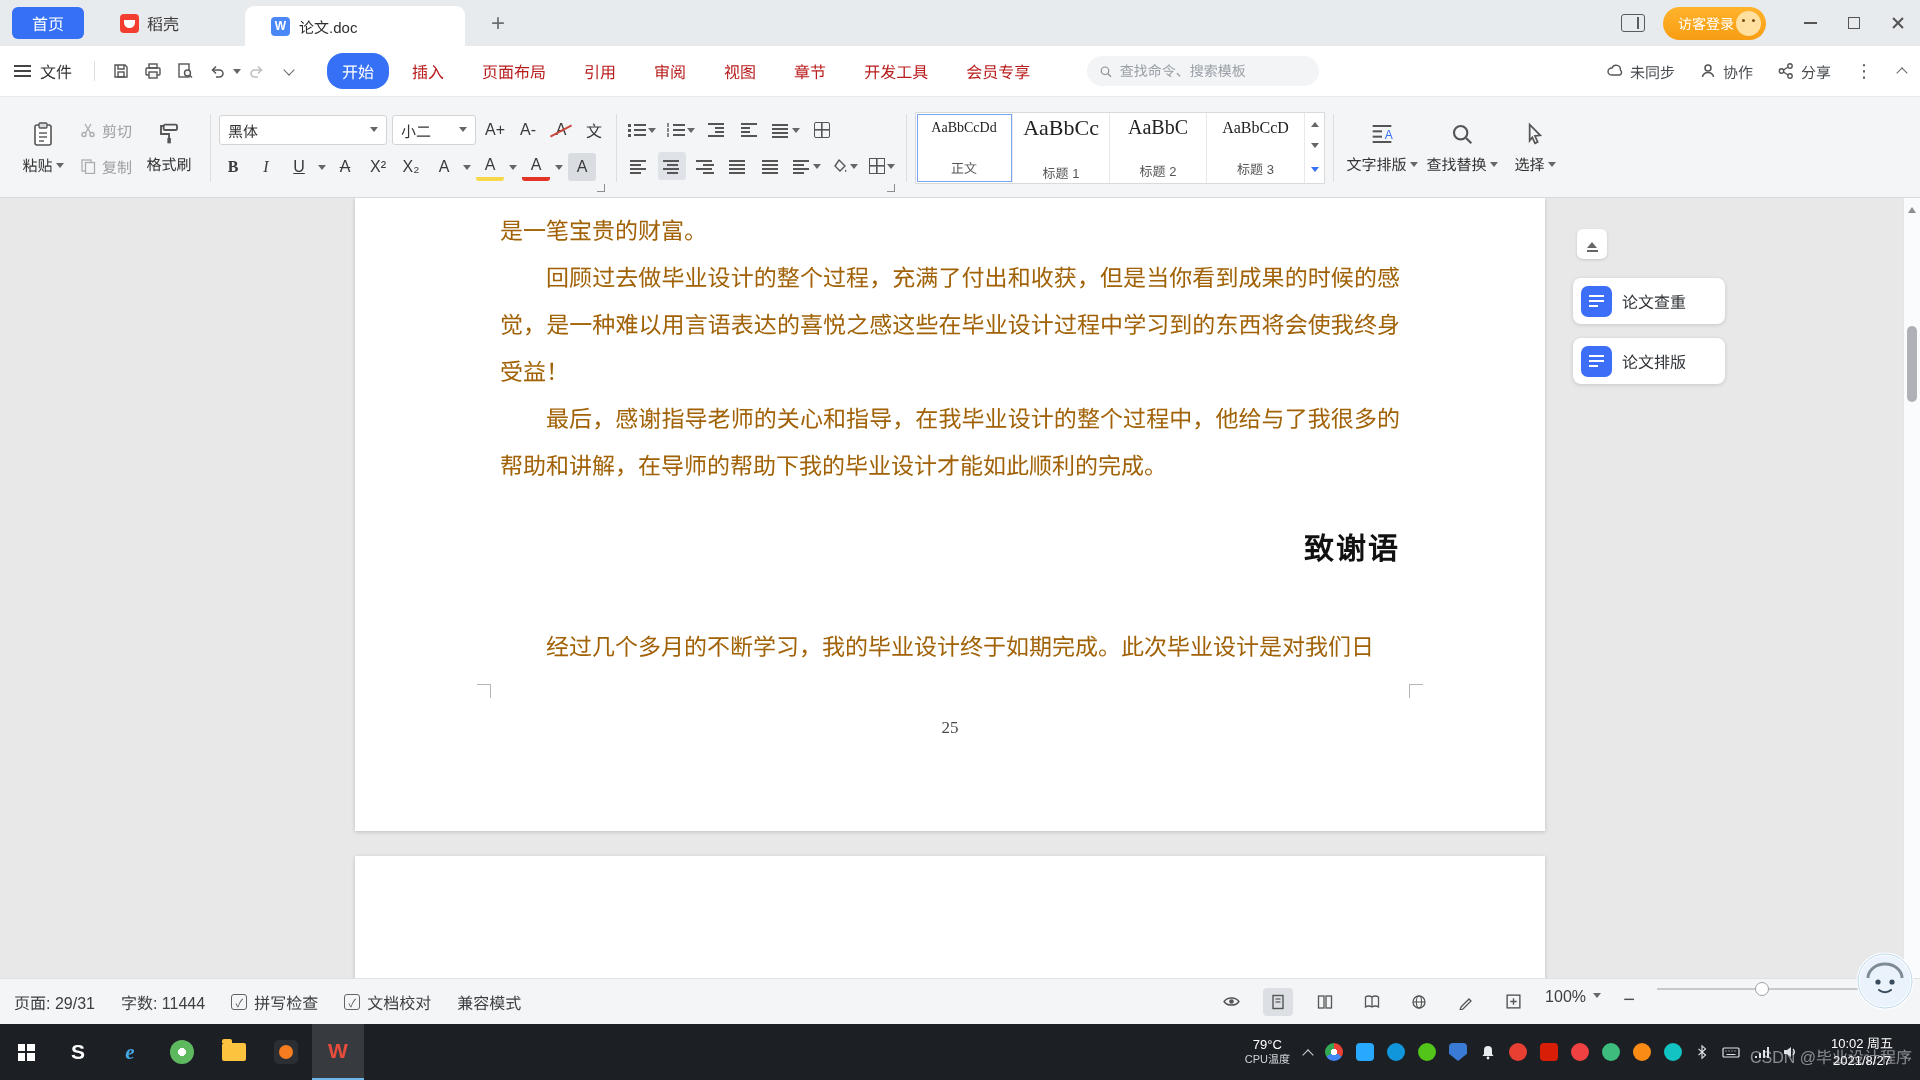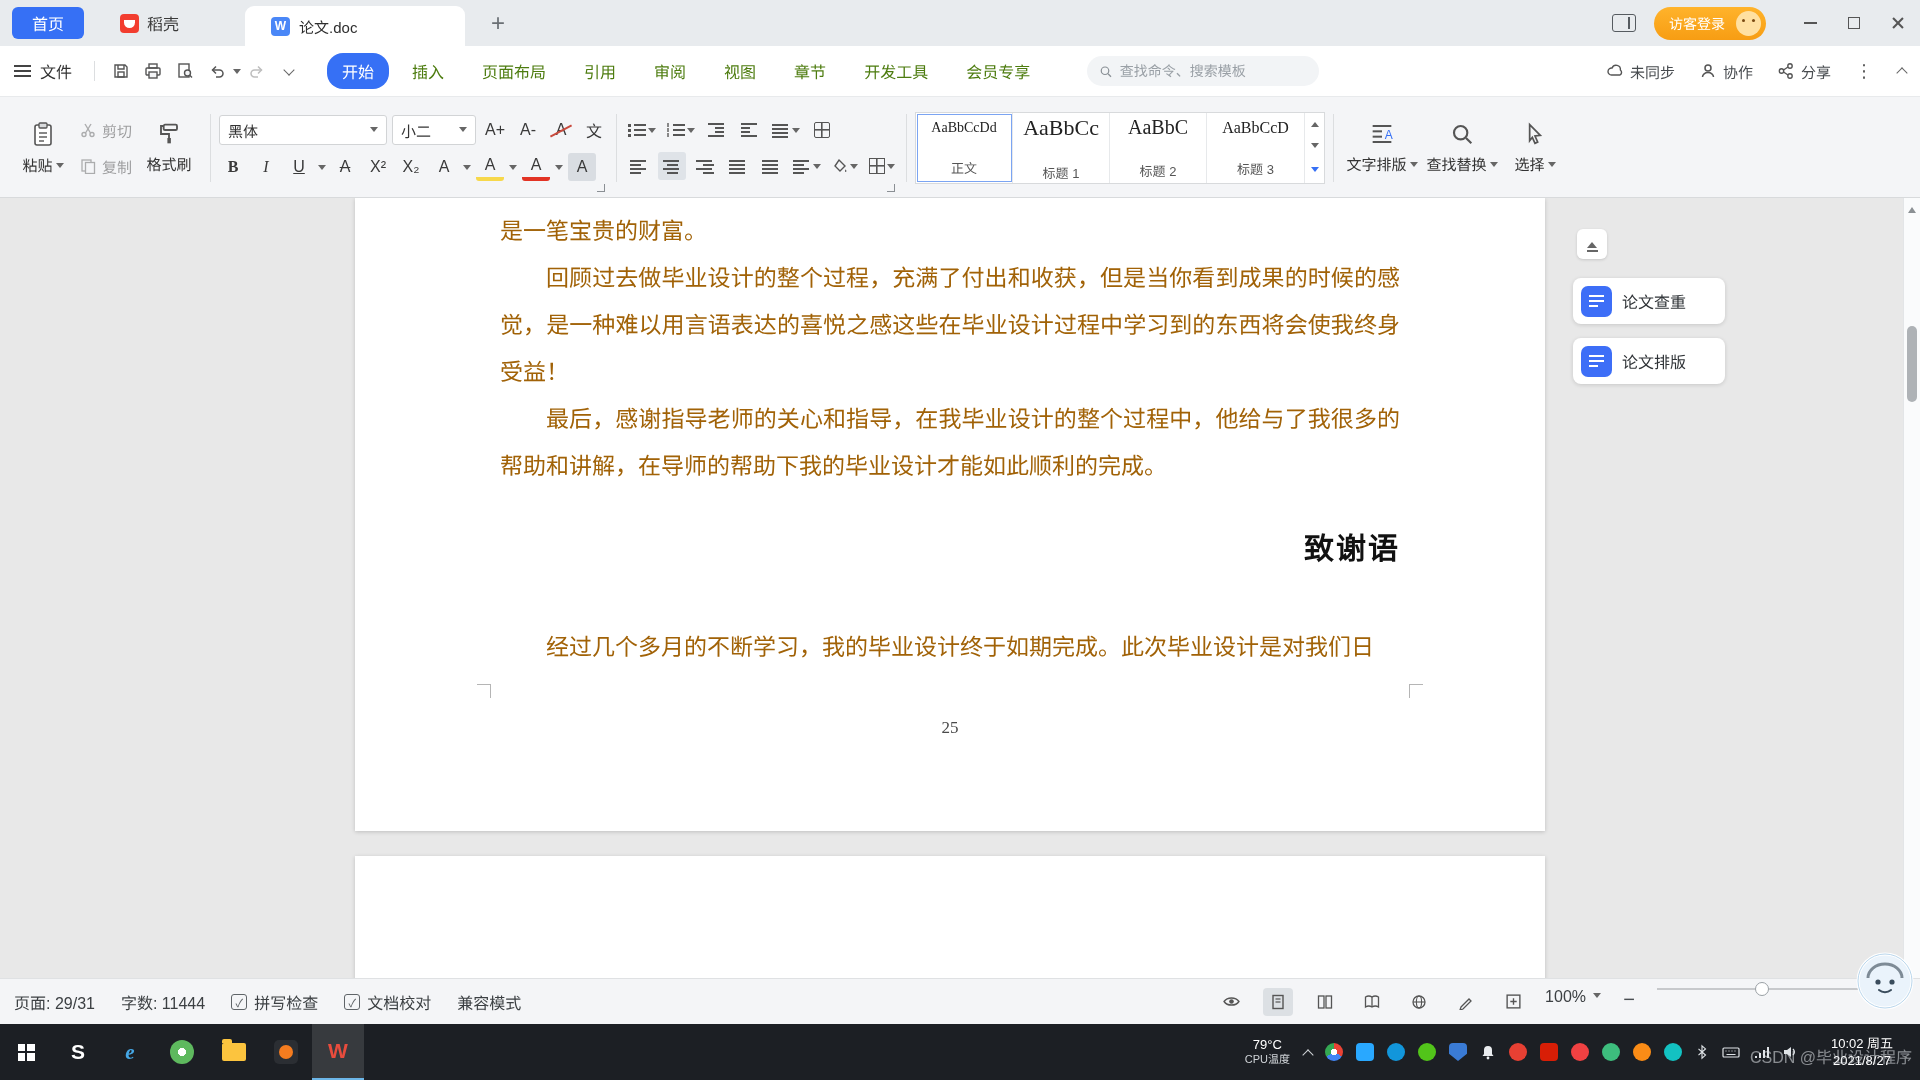--- a/index.html
+++ b/index.html
@@ -12,21 +12,21 @@
   .home-btn{background:#3670f5;color:#fff;border-radius:6px;height:32px;padding:0 20px;display:flex;align-items:center;font-size:16px}
   .docer-tab{margin-left:36px;display:flex;align-items:center;gap:8px;font-size:16px;color:#3a3a3a}
   .docer-ico{width:19px;height:19px;border-radius:4px;background:#f23d2f;position:relative}
   .docer-ico::after{content:"";position:absolute;left:4px;top:6px;width:11px;height:8px;background:#fff;border-radius:0 0 8px 8px}
   .doc-tab{margin-left:66px;align-self:flex-end;height:40px;min-width:220px;background:#fff;border-radius:9px 9px 0 0;display:flex;align-items:center;gap:9px;padding:0 26px;font-size:15px;color:#2e2e2e}
   .wps-ico{width:19px;height:19px;border-radius:4px;background:#4a87f7;color:#fff;font-size:12px;font-weight:bold;display:flex;align-items:center;justify-content:center}
   .newtab{margin-left:18px;font-size:24px;color:#6a6f74;width:30px;text-align:center}
   .tab-spacer{flex:1}
   .win-layout{width:24px;height:18px;border:1.6px solid #565b60;border-radius:3px;position:relative;margin-right:18px}
   .win-layout::after{content:"";position:absolute;right:5px;top:2px;bottom:2px;width:1.6px;background:#565b60}
-  .login-pill{background:linear-gradient(#ffb32b,#f79d13);height:33px;border-radius:17px;display:flex;align-items:center;gap:11px;padding:0 5px 0 15px;color:#fff;font-size:14px;margin-right:22px}
+  .login-pill{background:linear-gradient(#ffb32b,#f79d13);height:33px;border-radius:17px;display:flex;align-items:center;gap:2px;padding:0 5px 0 15px;color:#fff;font-size:14px;margin-right:22px}
   .avatar{width:25px;height:25px;border-radius:50%;background:#ffe0a1;position:relative}
   .avatar::after{content:"";position:absolute;left:6px;top:8px;width:3px;height:3px;border-radius:50%;background:#7a4a12;box-shadow:10px 0 0 #7a4a12}
   .winbtn{width:44px;height:46px;display:flex;align-items:center;justify-content:center}
   .min-glyph{width:13px;height:2px;background:#555}
   .max-glyph{width:12px;height:12px;border:1.7px solid #555}
   .close-glyph{position:relative;width:14px;height:14px}
   .close-glyph::before,.close-glyph::after{content:"";position:absolute;left:6px;top:0;width:2px;height:14px;background:#555}
   .close-glyph::before{transform:rotate(45deg)}
   .close-glyph::after{transform:rotate(-45deg)}
 
@@ -34,21 +34,21 @@
   .menubar{height:50px;background:#fff;display:flex;align-items:center;padding:0 14px;flex:none}
   .hamb{width:17px;height:12px;border-top:2px solid #444;border-bottom:2px solid #444;position:relative;margin-right:9px}
   .hamb::after{content:"";position:absolute;left:0;top:3px;width:100%;height:2px;background:#444}
   .file-label{font-size:16px;color:#333;margin-right:12px}
   .vdiv{width:1px;height:20px;background:#dcdee0;margin:0 10px}
   .qbtn{width:32px;height:32px;display:flex;align-items:center;justify-content:center}
   .tri{width:0;height:0;border:4px solid transparent;border-top:5px solid #666;margin-top:5px}
   .chev-d{width:8px;height:8px;border-right:1.7px solid #666;border-bottom:1.7px solid #666;transform:rotate(45deg);margin-top:-3px}
   .chev-u{width:8px;height:8px;border-right:1.7px solid #666;border-bottom:1.7px solid #666;transform:rotate(-135deg);margin-top:4px}
   .mtabs{display:flex;align-items:center;gap:8px;margin-left:22px}
-  .mtab{padding:6px 15px;font-size:16px;color:#4d7c0f;border-radius:16px;white-space:nowrap}
+  .mtab{padding:6px 15px;font-size:16px;color:#b91c1c;border-radius:16px;white-space:nowrap}
   .mtab.active{background:#3670f5;color:#fff}
   .search{margin-left:42px;width:232px;height:30px;background:#f2f4f6;border-radius:15px;display:flex;align-items:center;gap:7px;padding:0 12px}
   .search input{border:none;outline:none;background:transparent;font-size:14px;color:#333;width:100%;font-family:"Liberation Sans",sans-serif}
   .search input::placeholder{color:#9aa0a6}
   .mb-right{margin-left:auto;display:flex;align-items:center;gap:24px;font-size:15px;color:#474b4f}
   .mb-item{display:flex;align-items:center;gap:6px}
   .dots3{font-size:18px;color:#555;letter-spacing:1px}
 
   
   .toolbar{height:102px;background:#f4f5f7;border-top:1px solid #e8eaec;border-bottom:1px solid #d8dadc;display:flex;align-items:stretch;padding:5px 10px 3px;flex:none}

